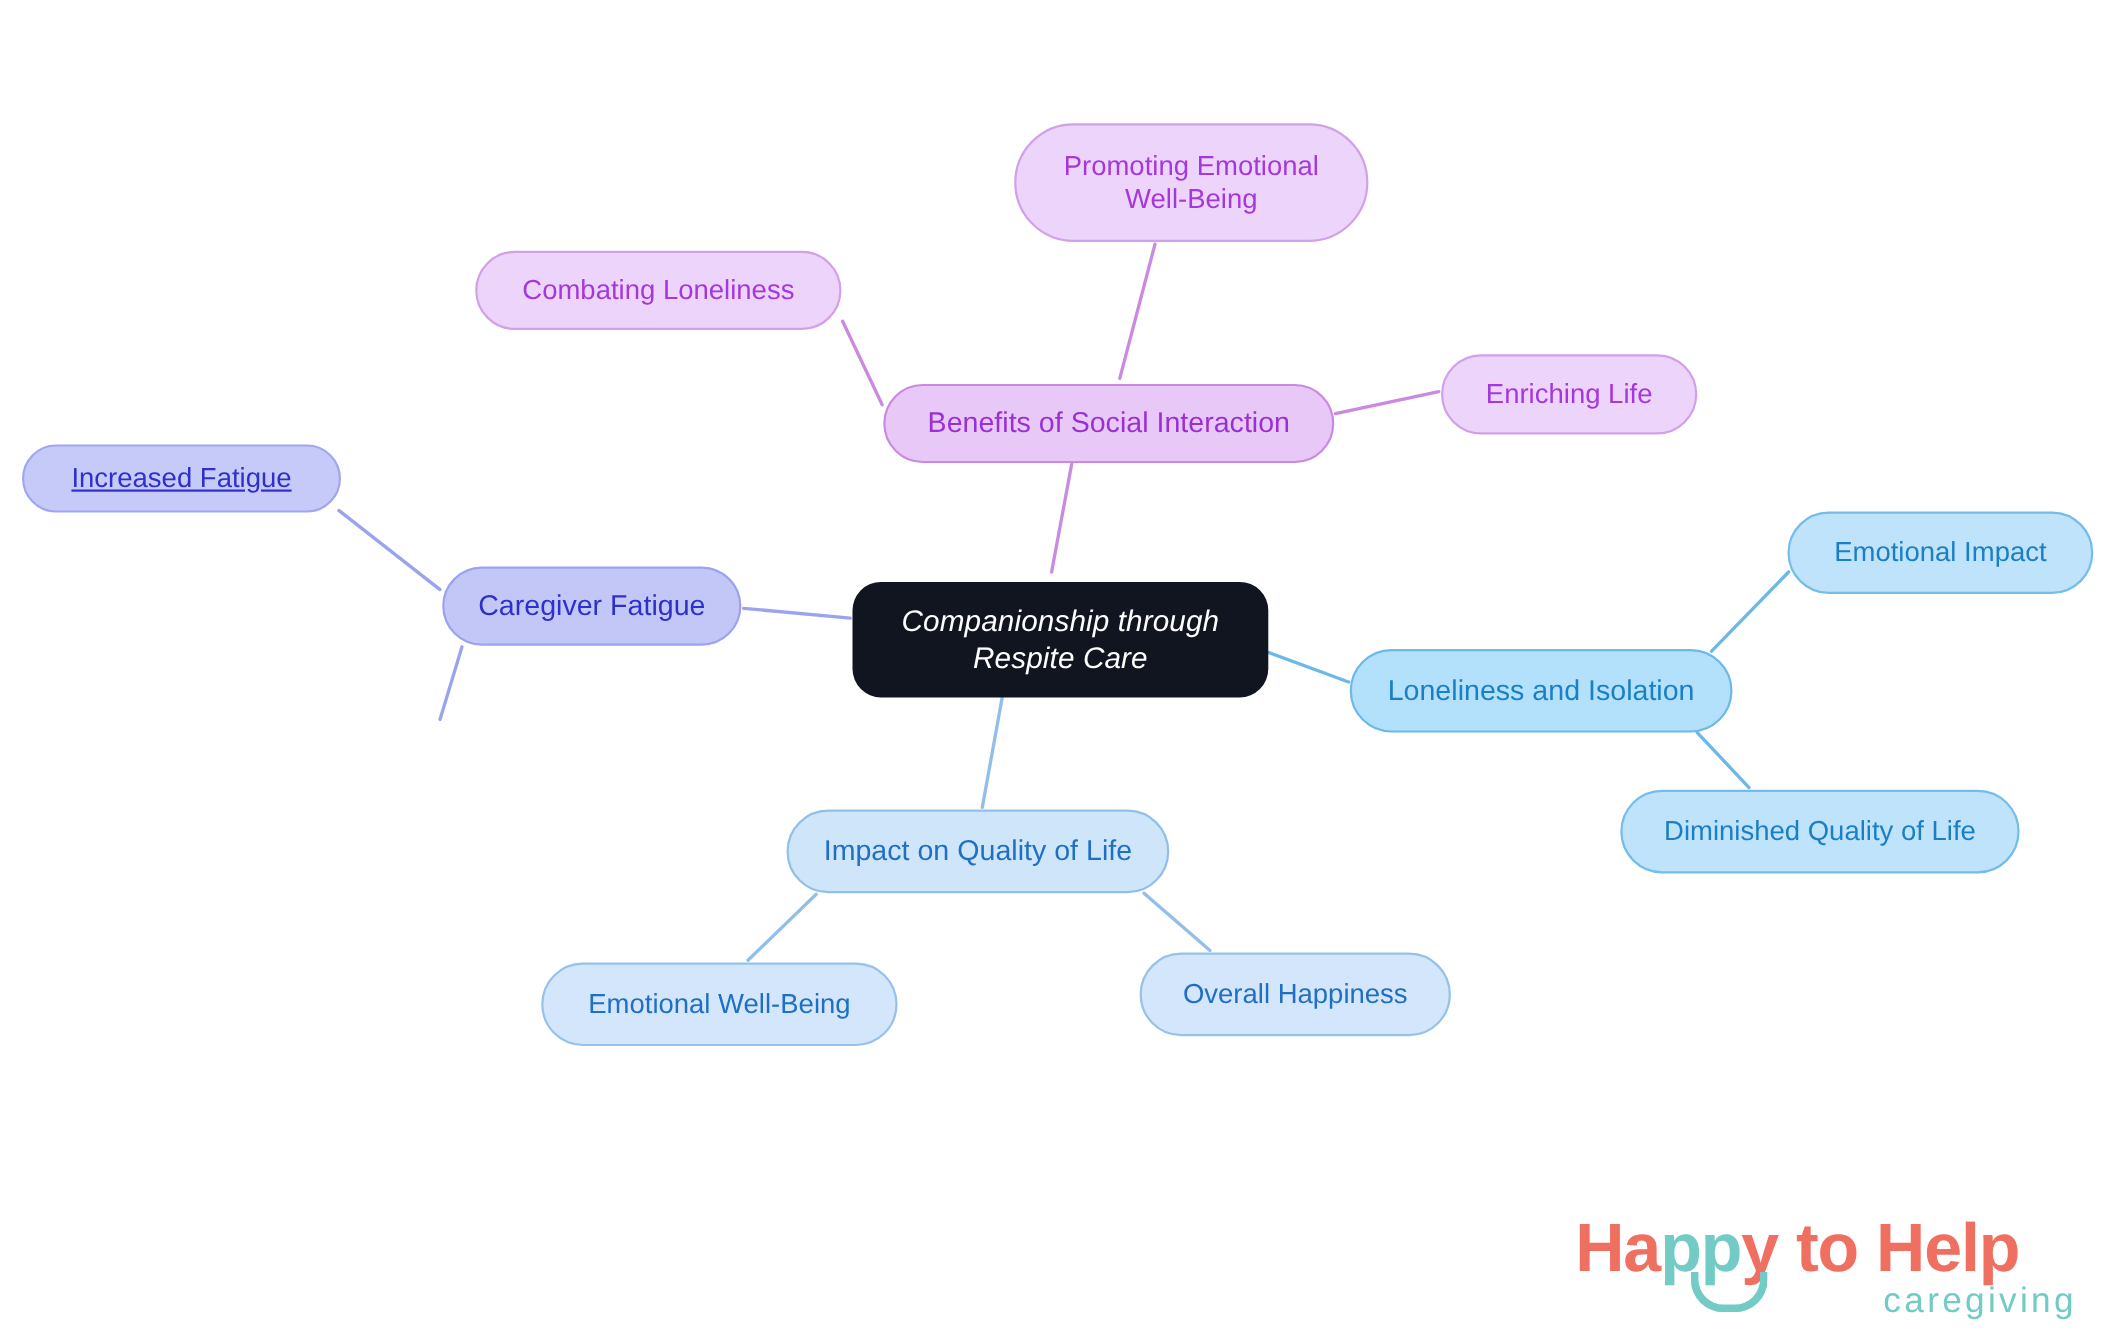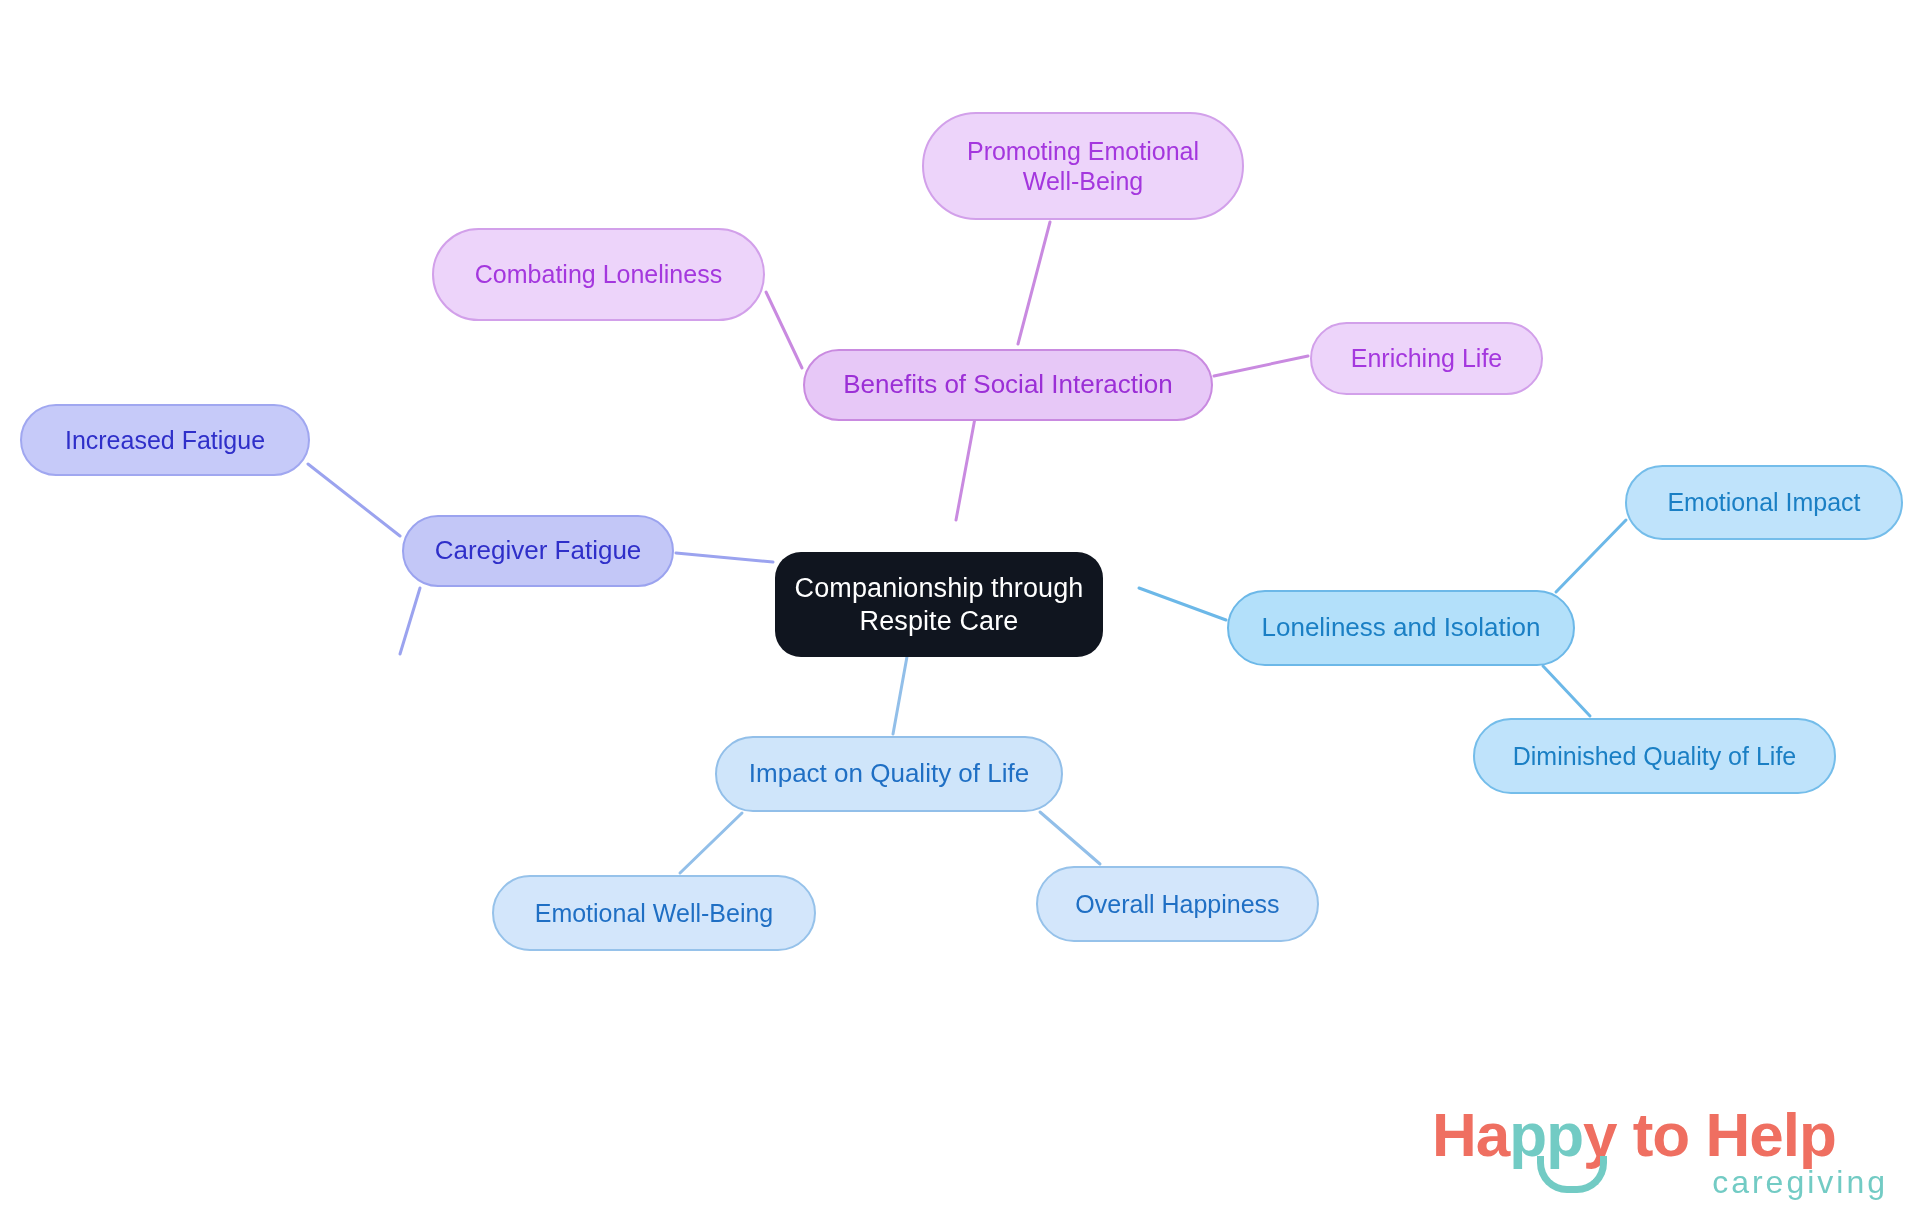--- a/index.html
+++ b/index.html
@@ -167,43 +167,43 @@
         <line x1="420" y1="588" x2="400" y2="654" stroke="#9ba3ef" stroke-width="3" stroke-linecap="round"></line>
         <line x1="1139" y1="588" x2="1226" y2="620" stroke="#6cb8e8" stroke-width="3" stroke-linecap="round"></line>
         <line x1="1556" y1="592" x2="1626" y2="520" stroke="#6cb8e8" stroke-width="3" stroke-linecap="round"></line>
         <line x1="1543" y1="666" x2="1590" y2="716" stroke="#6cb8e8" stroke-width="3" stroke-linecap="round"></line>
         <line x1="912" y1="629" x2="893" y2="734" stroke="#92bfe9" stroke-width="3" stroke-linecap="round"></line>
         <line x1="742" y1="813" x2="680" y2="873" stroke="#92bfe9" stroke-width="3" stroke-linecap="round"></line>
         <line x1="1040" y1="812" x2="1100" y2="864" stroke="#92bfe9" stroke-width="3" stroke-linecap="round"></line>
       </g>
   </svg>
 
-  <div class="node node-root" style="left:775px; top:552px; width:328px; height:105px;">
+  <div class="node node-root" style="left:775px; top:529px; width:378px; height:105px;font-style:italic;">
     <span>Companionship through
 Respite Care</span>
   </div>
 
   <div class="node node-purple-main" style="left:803px; top:349px; width:410px; height:72px;">
     <span>Benefits of Social Interaction</span>
   </div>
   <div class="node node-purple-leaf" style="left:922px; top:112px; width:322px; height:108px;">
     <span>Promoting Emotional
 Well-Being</span>
   </div>
-  <div class="node node-purple-leaf" style="left:432px; top:228px; width:333px; height:93px;">
+  <div class="node node-purple-leaf" style="left:432px; top:228px; width:333px; height:72px;">
     <span>Combating Loneliness</span>
   </div>
   <div class="node node-purple-leaf" style="left:1310px; top:322px; width:233px; height:73px;">
     <span>Enriching Life</span>
   </div>
 
   <div class="node node-periwinkle-main" style="left:402px; top:515px; width:272px; height:72px;">
     <span>Caregiver Fatigue</span>
   </div>
-  <div class="node node-periwinkle-leaf" style="left:20px; top:404px; width:290px; height:72px;">
+  <div class="node node-periwinkle-leaf" style="left:20px; top:404px; width:290px; height:62px;text-decoration:underline;">
     <span>Increased Fatigue</span>
   </div>
 
   <div class="node node-skyblue-main" style="left:1227px; top:590px; width:348px; height:76px;">
     <span>Loneliness and Isolation</span>
   </div>
   <div class="node node-skyblue-leaf" style="left:1625px; top:465px; width:278px; height:75px;">
     <span>Emotional Impact</span>
   </div>
   <div class="node node-skyblue-leaf" style="left:1473px; top:718px; width:363px; height:76px;">

